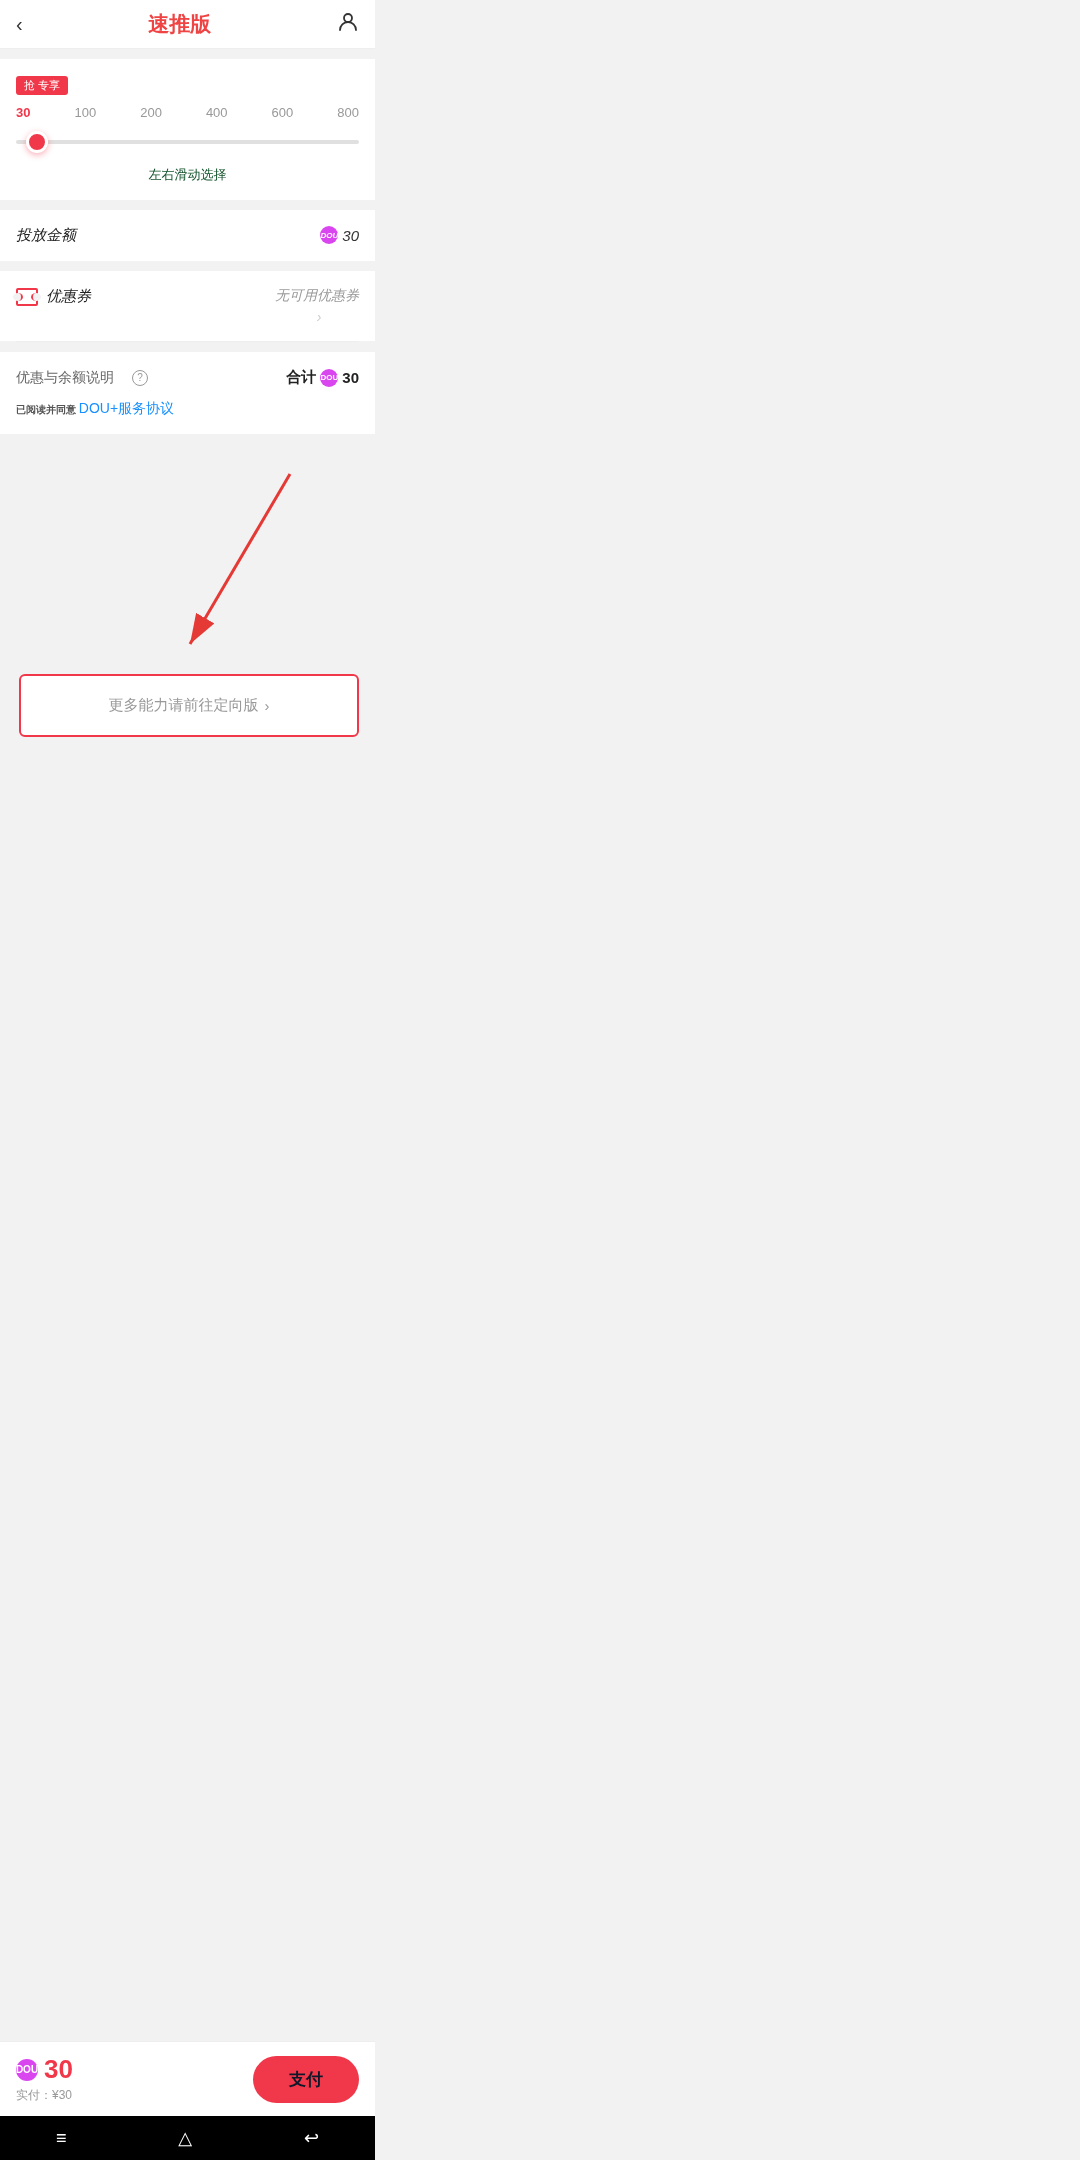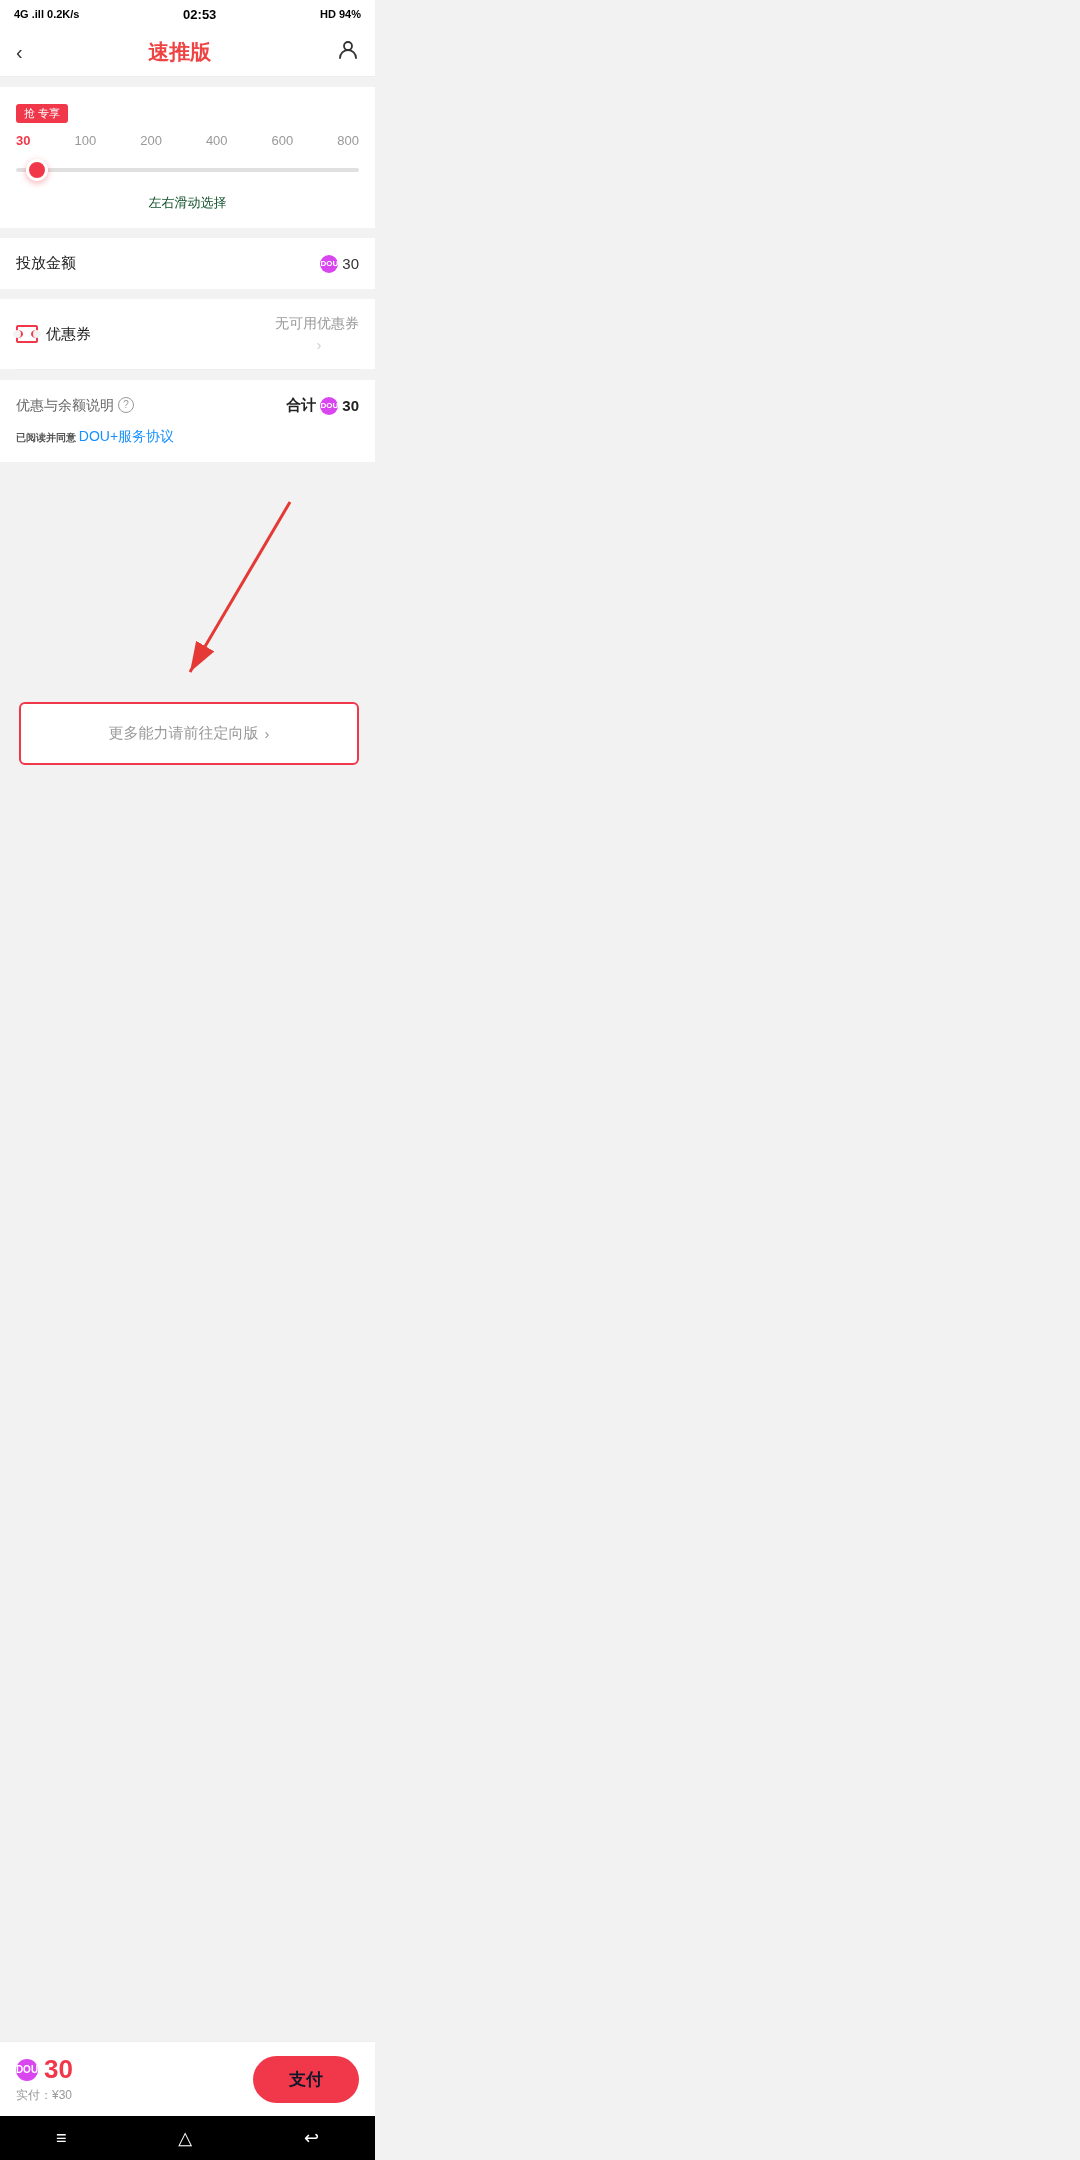--- a/index.html
+++ b/index.html
@@ -114,24 +114,25 @@
       margin-top: 4px;
     }
 
     
     .section-card {
       background: #fff;
       margin-top: 10px;
     }
     .row {
       display: flex;
-      align-items: center;
+      align-items: flex-start;
       justify-content: space-between;
       padding: 16px 16px;
       border-bottom: 1px solid #f2f2f2;
+      font-style: italic;
     }
     .row:last-child { border-bottom: none; }
     .row-label {
       font-size: 15px;
       color: #222;
       display: flex;
       align-items: center;
       gap: 8px;
     }
     .row-value {
@@ -197,21 +198,22 @@
     .summary-row {
       background: #fff;
       display: flex;
       align-items: center;
       justify-content: space-between;
       padding: 16px 16px 0 16px;
       margin-top: 10px;
     }
     .summary-label {
       display: flex;
-      gap: 4px;
+      align-items: center;
+      gap: 18px;
     }
     .summary-label-text { font-size: 14px; color: #666; }
     .help-icon {
       width: 16px;
       height: 16px;
       border: 1.5px solid #999;
       border-radius: 50%;
       display: inline-flex;
       align-items: center;
       justify-content: center;
@@ -335,29 +337,20 @@
     
     .page-relative {
       position: relative;
     }
   </style>
 </head>
 <body>
 
 <div class="page-relative">
 
-  <div class="status-bar">
-    <div class="status-left">
-      <span>4G .ill 0.2K/s</span>
-    </div>
-    <div class="status-center">02:53</div>
-    <div class="status-right">
-      <span>HD  94%</span>
-    </div>
-  </div>
 
   <div class="nav-bar">
     <span class="nav-back">‹</span>
     <span class="nav-title">速推版</span>
     <span class="nav-user">
       <svg width="22" height="22" viewBox="0 0 22 22" fill="none" xmlns="http://www.w3.org/2000/svg">
         <circle cx="11" cy="8" r="4" stroke="#333" stroke-width="1.8"></circle>
         <path d="M3 20c0-4.418 3.582-8 8-8s8 3.582 8 8" stroke="#333" stroke-width="1.8" stroke-linecap="round"></path>
       </svg>
     </span>

